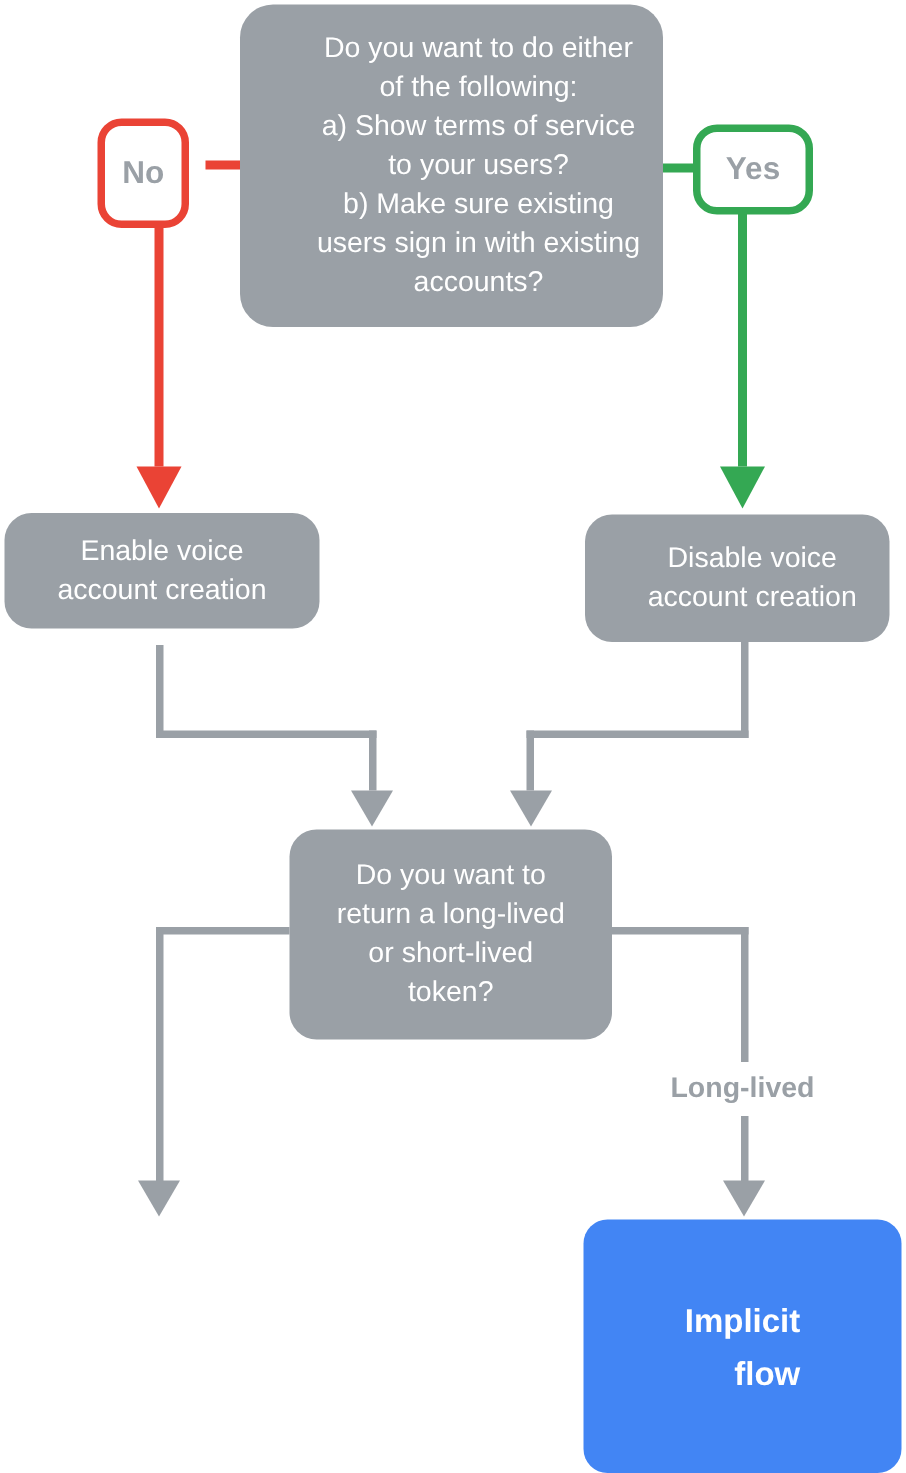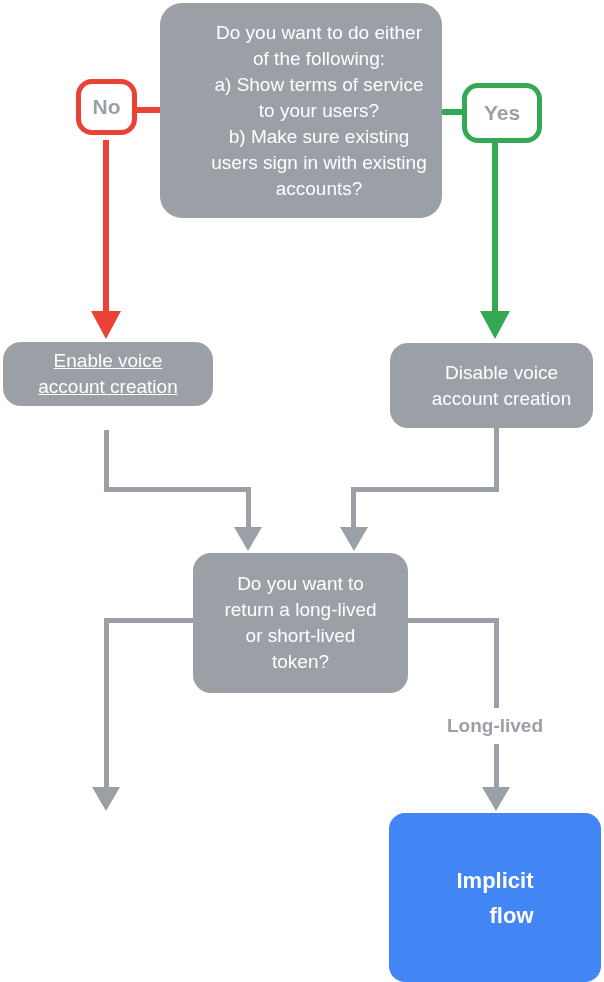--- a/index.html
+++ b/index.html
@@ -43,29 +43,29 @@
   .arrowhead{position:absolute;width:0;height:0;z-index:1;}
   .arrowhead.red{border-left:15px solid transparent;border-right:15px solid transparent;border-top:28px solid var(--no-red);}
   .arrowhead.green{border-left:15px solid transparent;border-right:15px solid transparent;border-top:28px solid var(--yes-green);}
   .arrowhead.gray{border-left:14px solid transparent;border-right:14px solid transparent;border-top:24px solid var(--edge-gray);}
   .edge-label{
     position:absolute;display:flex;align-items:center;justify-content:center;
     background:#fff;color:var(--label-gray);font-weight:bold;font-size:19px;z-index:2;
   }
   
   #q-top{left:160px;top:3px;width:282px;height:215px;border-radius:22px;padding-left:36px;}
-  #badge-no{left:76px;top:79px;width:61px;height:56px;border-radius:16px;}
+  #badge-no{left:65px;top:79px;width:61px;height:73px;border-radius:16px;}
   #badge-yes{left:462px;top:83px;width:80px;height:60px;}
   #edge-no-h{left:137px;top:107px;width:23px;height:6px;}
   #edge-no-v{left:103px;top:140px;width:6px;height:171px;}
   #arrow-no{left:91px;top:311px;}
   #edge-yes-h{left:442px;top:109px;width:20px;height:6px;}
   #edge-yes-v{left:492px;top:141px;width:6px;height:170px;}
   #arrow-yes{left:480px;top:311px;}
-  #node-enable{left:3px;top:342px;width:210px;height:64px;text-decoration:underline;}
+  #node-enable{left:3px;top:342px;width:210px;height:77px;}
   #node-disable{left:390px;top:343px;width:203px;height:85px;padding-left:20px;}
   #edge-l1-v{left:104px;top:430px;width:5px;height:62px;}
   #edge-l1-h{left:104px;top:487px;width:147px;height:5px;}
   #edge-l1-v2{left:246px;top:487px;width:5px;height:40px;}
   #arrow-l1{left:234px;top:527px;}
   #edge-r1-v{left:494px;top:428px;width:5px;height:64px;}
   #edge-r1-h{left:351px;top:487px;width:148px;height:5px;}
   #edge-r1-v2{left:351px;top:487px;width:5px;height:40px;}
   #arrow-r1{left:340px;top:527px;}
   #q-token{left:193px;top:553px;width:215px;height:140px;}

